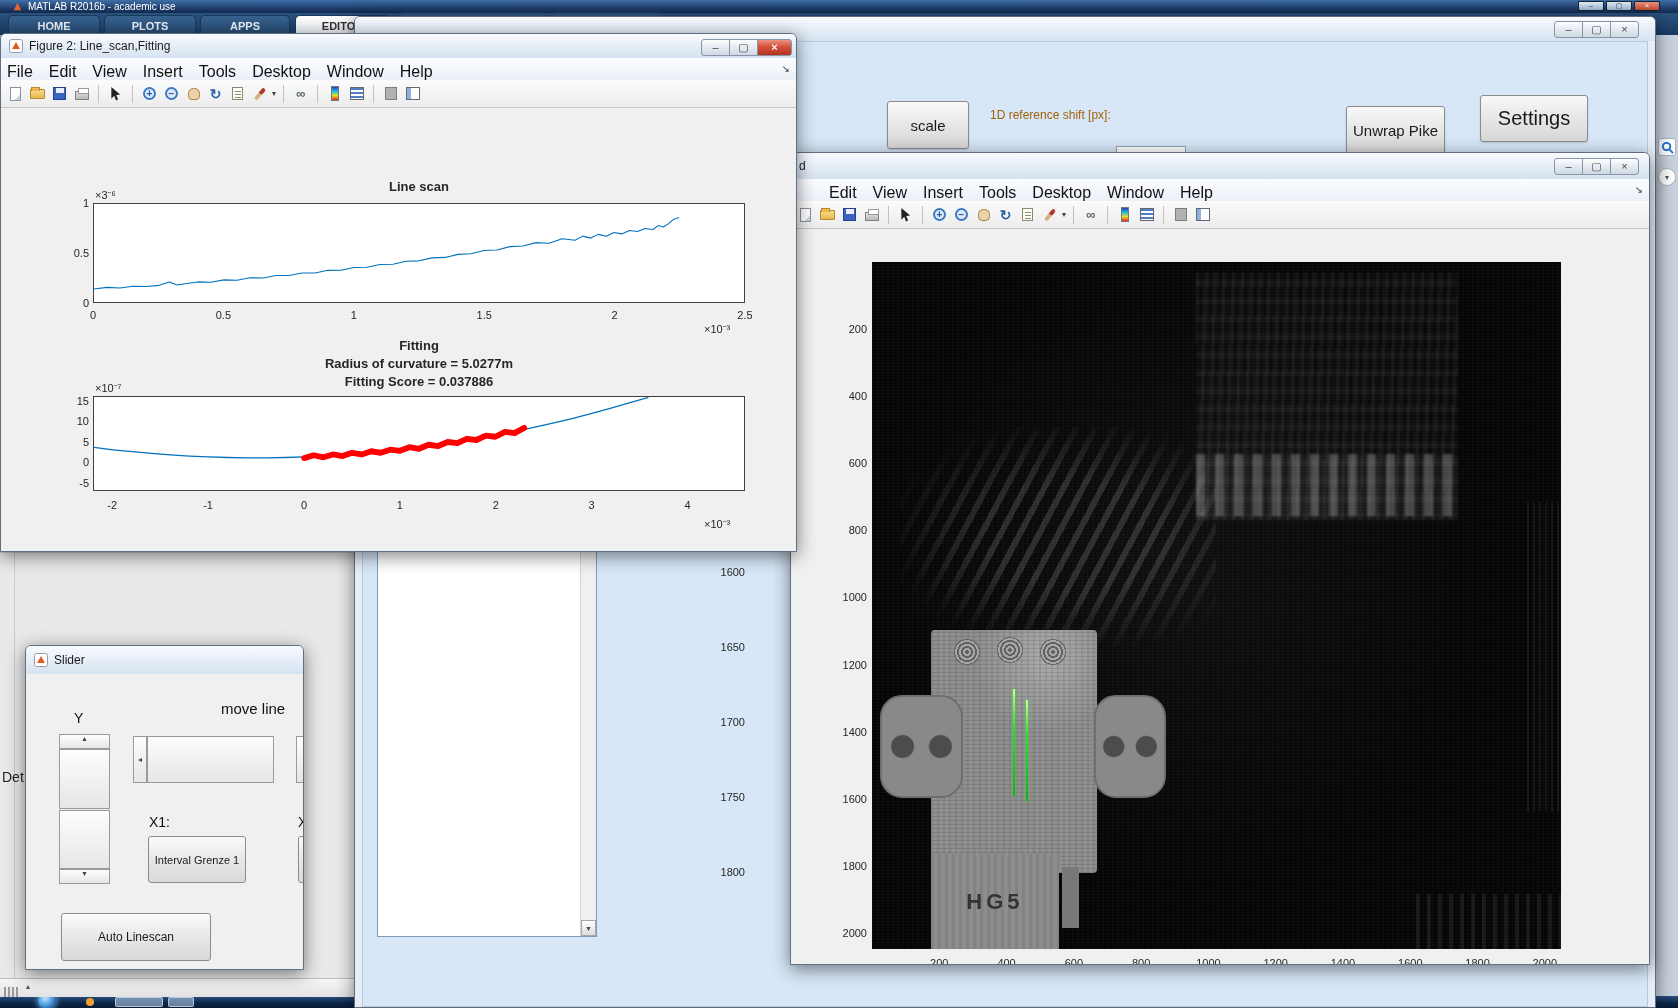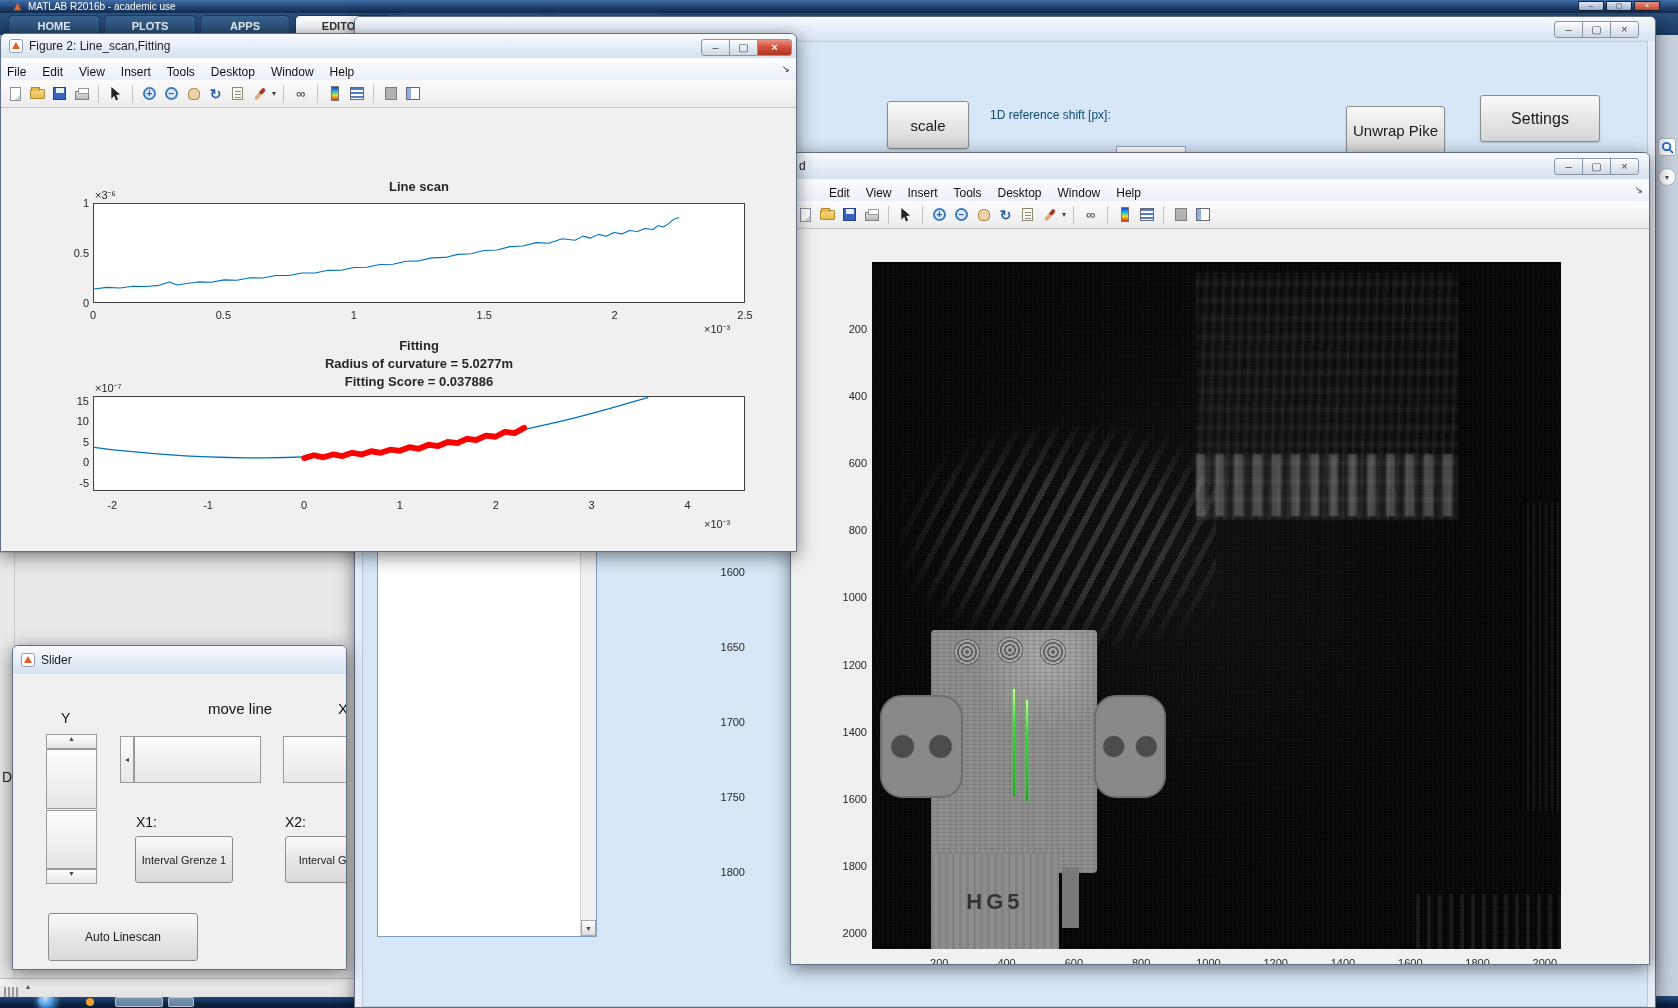--- a/index.html
+++ b/index.html
@@ -41,21 +41,21 @@
   .titlebar { position:absolute; left:0; top:0; right:0; height:24px;
     background:linear-gradient(#f9fbfe,#e3ecf6 60%,#d5e2f0); display:flex; align-items:center;
     font-size:12px; color:#1a1a1a; padding-left:8px; gap:6px; }
   .winbtns { position:absolute; display:flex; }
   .wbtn { width:29px; height:17px; border:1px solid #8795a5; background:linear-gradient(#fdfdfe,#e4eaf1 50%,#cfd9e4);
     display:flex; align-items:center; justify-content:center; font-size:11px; line-height:1; color:#444; margin-left:-1px; }
   .wbtn:first-child { border-radius:3px 0 0 3px; }
   .wbtn:last-child  { border-radius:0 3px 3px 0; }
   .wbtn.red { background:linear-gradient(#eb9284,#d4523d 45%,#b13320); color:#fff; width:35px; font-weight:bold; }
   .menubar { position:absolute; left:0; right:0; height:28px; background:linear-gradient(#fcfdff,#e7ecf6);
-    border-bottom:1px solid #ccd3df; display:flex; align-items:center; gap:16px; font-size:12px; color:#111; }
+    border-bottom:1px solid #ccd3df; display:flex; align-items:center; gap:16px; font-size:16px; color:#111; }
   .menubar .menu-item { cursor:default; }
   .dock-arrow { position:absolute; right:6px; font-size:10px; color:#345; }
   .toolbar { position:absolute; left:0; right:0; height:28px; background:linear-gradient(#fbfbfb,#ececec);
     border-bottom:1px solid #c6c6c6; display:flex; align-items:center; padding-left:5px; gap:3px; }
   .tbsep { width:1px; height:18px; background:#c2c2c2; margin:0 4px; }
   .tbi { width:19px; height:19px; display:flex; align-items:center; justify-content:center; }
 
   
   .i-page { width:11px; height:14px; background:linear-gradient(135deg,#fff 72%,#cfd6dd 72%); border:1px solid #8a93a0; }
   .i-folder { width:15px; height:10px; background:linear-gradient(#f7d98a,#e9b84f); border:1px solid #b58a2c; border-radius:1px; position:relative; }
@@ -87,21 +87,21 @@
   .axes svg { position:absolute; left:0; top:0; width:100%; height:100%; }
   .exp-note { position:absolute; font-size:11px; color:#262626; }
   .ticks { position:absolute; }
   .ticks .tick { position:absolute; font-size:11px; color:#262626; white-space:nowrap; }
   .ticks.tx .tick { transform:translateX(-50%); top:2px; }
   .ticks.ty .tick { right:2px; transform:translateY(-50%); }
 
   
   .gui-btn { position:absolute; background:linear-gradient(#f9f9f9,#e8e8e8 45%,#d7d7d7); border:1px solid #8c8c8c;
     border-radius:3px; display:flex; align-items:center; justify-content:center; color:#1a1a1a; box-shadow:0 1px 2px rgba(0,0,0,.15); }
-  .gui-lbl { position:absolute; font-size:12px; color:#0c4a6e; white-space:nowrap; }
+  .gui-lbl { position:absolute; font-size:12px; color:#a16207; white-space:nowrap; }
   .gui-input { position:absolute; background:#fff; border:1px solid #93a3b5; display:flex; align-items:center; justify-content:center; font-size:12px; color:#111; }
   .listbox { position:absolute; background:#fff; border:1px solid #7f9db9; }
   .sb-v { position:absolute; right:0; top:0; bottom:0; width:16px; background:#f0f0f0; border-left:1px solid #d4d4d4; }
   .sb-arrow { position:absolute; left:0; width:15px; height:16px; background:linear-gradient(#fdfdfd,#dcdcdc); border:1px solid #a8a8a8;
     font-size:7px; color:#444; display:flex; align-items:center; justify-content:center; }
 
   
   .img-area { position:absolute; background:#050505; overflow:hidden; }
   .img-noise { position:absolute; inset:0;
     background:
@@ -216,21 +216,21 @@
 
       <div class="gui-btn" style="left:524px;top:59px;width:82px;height:48px;font-size:15px;">scale</div>
 
       <div class="gui-lbl" style="left:627px;top:66px;">1D reference shift [px]:</div>
       <div class="gui-input" style="left:753px;top:69px;width:70px;height:24px;margin-top:40px;">-50</div>
 
       <div class="gui-lbl" style="left:627px;top:109px;">Scalefactor [müm]</div>
       <div class="gui-input" style="left:753px;top:104px;width:70px;height:26px;">7.22892e-06</div>
 
       <div class="gui-btn" style="left:983px;top:64px;width:99px;height:48px;font-size:15px;">Unwrap Pike</div>
-      <div class="gui-btn" style="left:1117px;top:53px;width:120px;height:47px;font-size:16px;text-align:center;">Settings</div>
+      <div class="gui-btn" style="left:1117px;top:53px;width:108px;height:47px;font-size:20px;text-align:center;">Settings</div>
 
       <div class="listbox" style="left:14px;top:420px;width:220px;height:475px;">
         <div class="sb-v">
           <div class="sb-arrow" style="top:0;">▲</div>
           <div class="sb-arrow" style="bottom:0;">▼</div>
         </div>
       </div>
 
       <div class="ticks ty" style="left:354px;top:515px;width:30px;height:330px;">
           <span class="tick" style="top: 4.54545%;">1600</span>
@@ -500,21 +500,21 @@
           <span class="tick" style="left: 32.3529%;">0</span>
           <span class="tick" style="left: 47.0588%;">1</span>
           <span class="tick" style="left: 61.7647%;">2</span>
           <span class="tick" style="left: 76.4706%;">3</span>
           <span class="tick" style="left: 91.1765%;">4</span>
         </div>
       <div class="exp-note" style="left:703px;top:408px;">×10⁻³</div>
     </div>
   </div>
 
-  <div class="win" style="left:12px;top:645px;width:335px;height:325px;z-index:40;">
+  <div class="win" style="left:25px;top:645px;width:279px;height:325px;z-index:40;">
     <div class="titlebar" style="height:28px;">
       <svg class="mat-icon" viewBox="0 0 14 14">
           <rect x="0.5" y="0.5" width="13" height="13" rx="2" fill="#fff" stroke="#99a"></rect>
           <path d="M3 10 L7 3 L11 10 Z" fill="#e05c20"></path>
         </svg>
       <span>Slider</span>
     </div>
     <div style="position:absolute;left:0;top:28px;right:0;bottom:0;background:#f0f0f0;">
 
       <div style="position:absolute;left:48px;top:36px;font-size:14px;color:#111;">Y</div>

